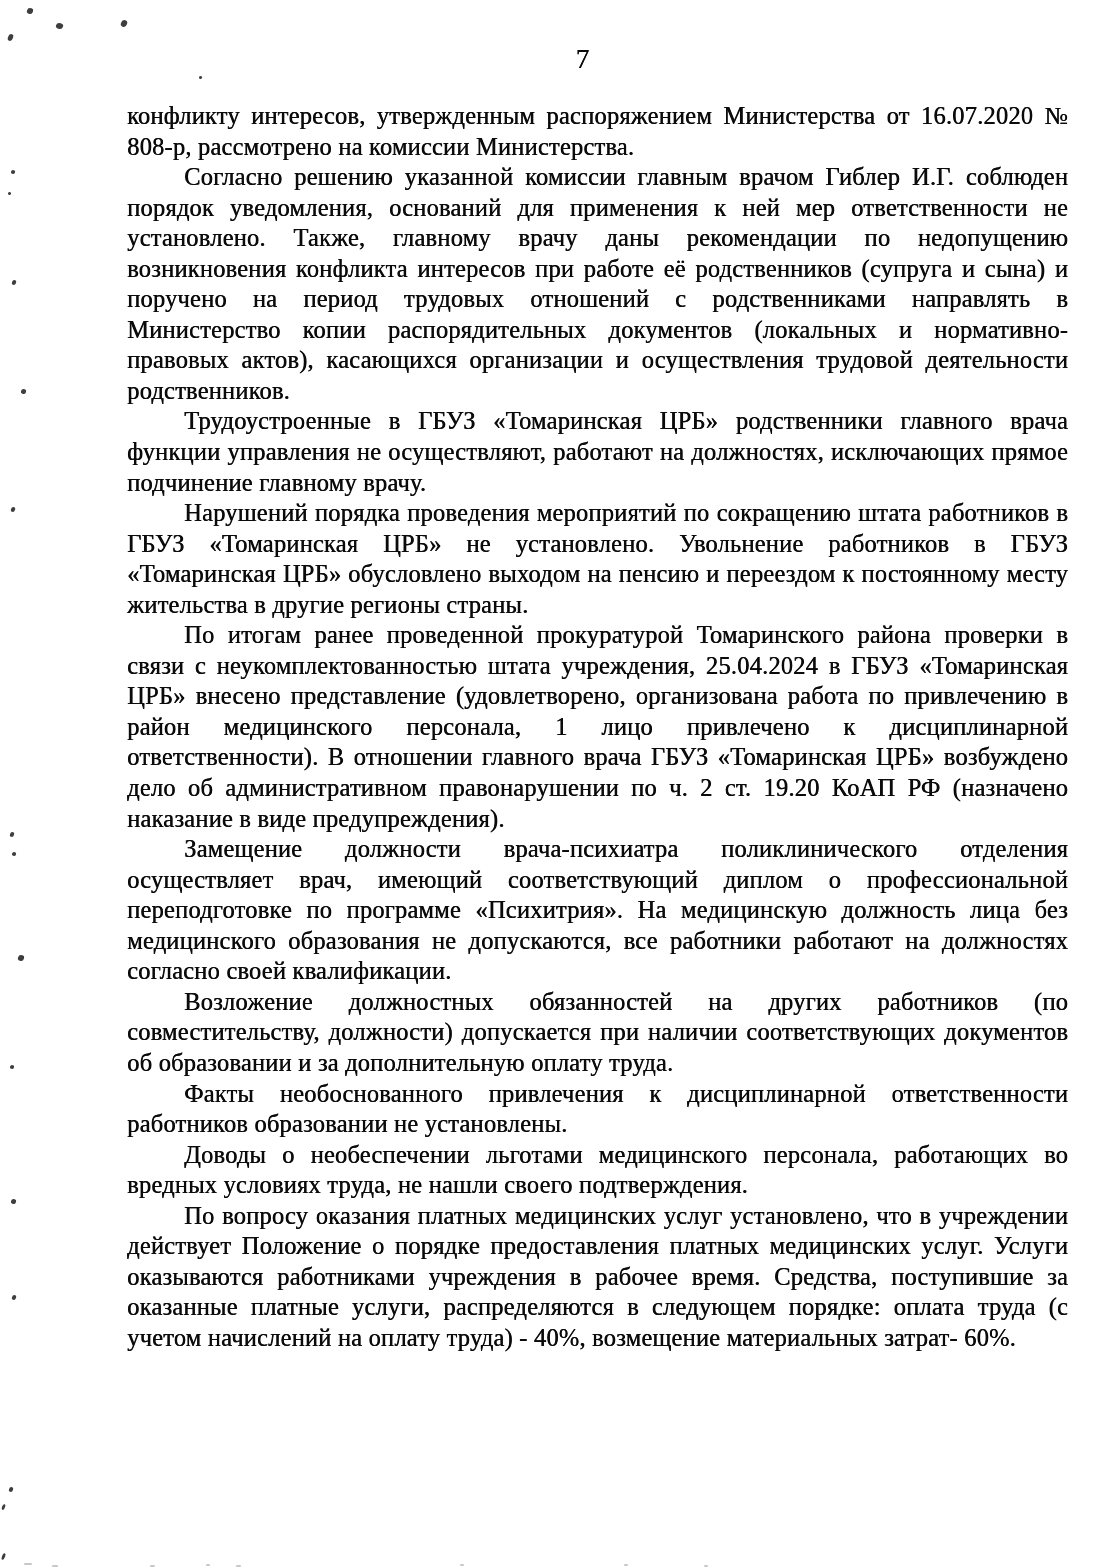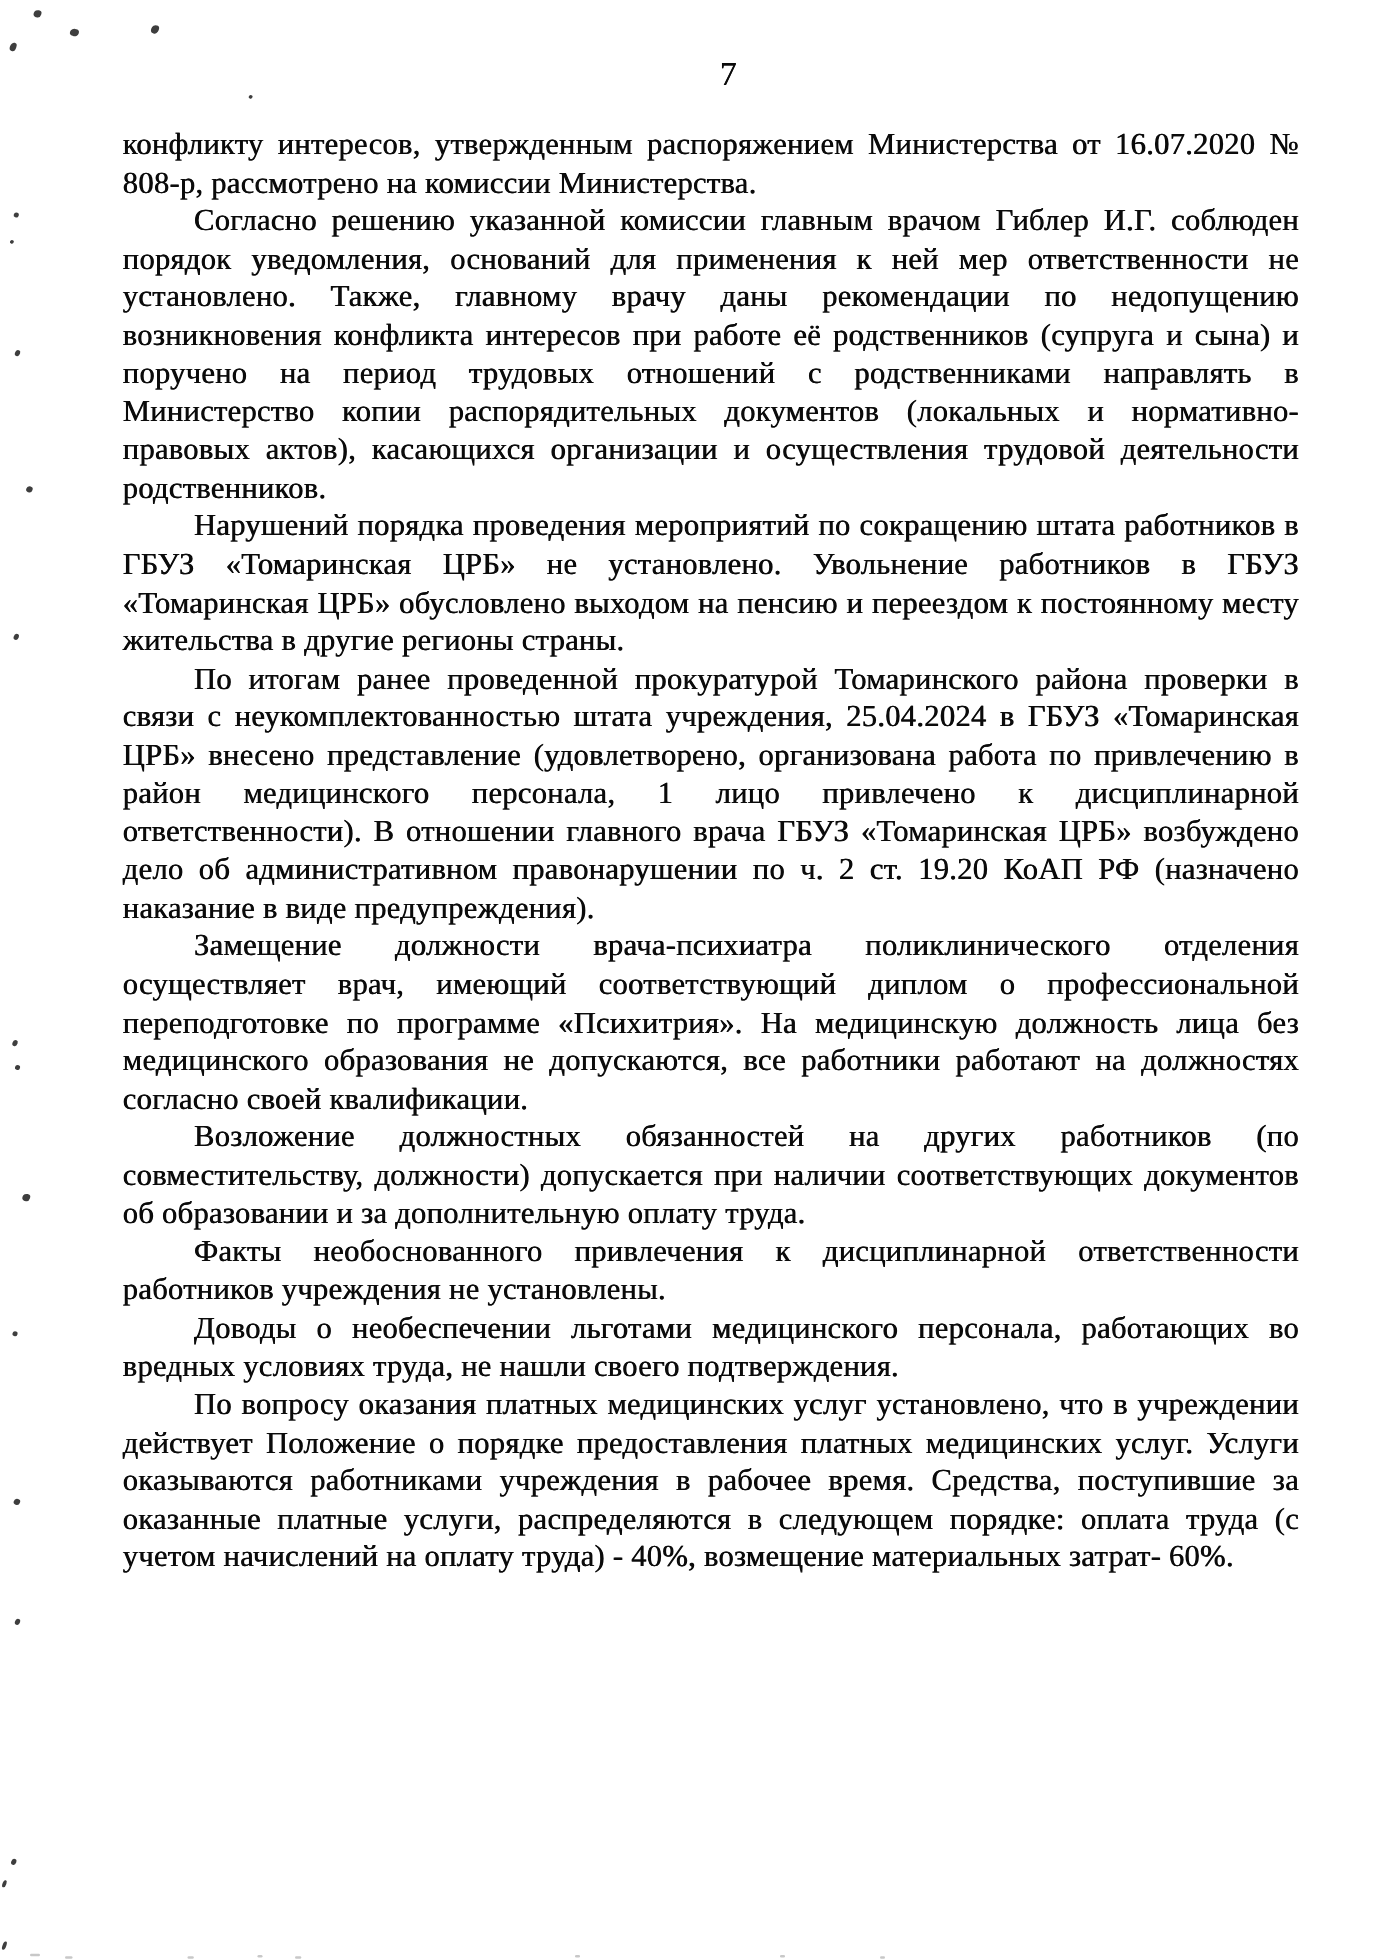--- a/index.html
+++ b/index.html
@@ -23,21 +23,21 @@
     width: 1107px;
     box-sizing: border-box;
     padding-left: 58px;
     text-align: center;
     font-size: 27px;
     color: #0b0b0b;
     text-shadow: 0.3px 0 0 currentColor;
   }
   .content {
     position: absolute;
-    left: 98px;
+    left: 127px;
     top: 101px;
     width: 941px;
     text-align: justify;
     text-justify: inter-word;
     font-size: 24.5px;
     line-height: 30.55px;
     letter-spacing: 0.2px;
     hyphens: none;
     text-shadow: 0.45px 0 0 currentColor;
   }
@@ -66,25 +66,26 @@
 </head>
 <body>
 
 <div class="page">
 
   <div class="page-number">7</div>
 
   <div class="content">
     <p class="para cont">конфликту интересов, утвержденным распоряжением Министерства от 16.07.2020 № 808-р, рассмотрено на комиссии Министерства.</p>
     <p class="para">Согласно решению указанной комиссии главным врачом Гиблер И.Г. соблюден порядок уведомления, оснований для применения к ней мер ответственности не установлено. Также, главному врачу даны рекомендации по недопущению возникновения конфликта интересов при работе её родственников (супруга и сына) и поручено на период трудовых отношений с родственниками направлять в Министерство копии распорядительных документов (локальных и нормативно-правовых актов), касающихся организации и осуществления трудовой деятельности родственников.</p>
+    <p class="para">Трудоустроенные в ГБУЗ «Томаринская ЦРБ» родственники главного врача функции управления не осуществляют, работают на должностях, исключающих прямое подчинение главному врачу.</p>
     <p class="para">Нарушений порядка проведения мероприятий по сокращению штата работников в ГБУЗ «Томаринская ЦРБ» не установлено. Увольнение работников в ГБУЗ «Томаринская ЦРБ» обусловлено выходом на пенсию и переездом к постоянному месту жительства в другие регионы страны.</p>
     <p class="para">По итогам ранее проведенной прокуратурой Томаринского района проверки в связи с неукомплектованностью штата учреждения, 25.04.2024 в ГБУЗ «Томаринская ЦРБ» внесено представление (удовлетворено, организована работа по привлечению в район медицинского персонала, 1 лицо привлечено к дисциплинарной ответственности). В отношении главного врача ГБУЗ «Томаринская ЦРБ» возбуждено дело об административном правонарушении по ч. 2 ст. 19.20 КоАП РФ (назначено наказание в виде предупреждения).</p>
     <p class="para">Замещение должности врача-психиатра поликлинического отделения осуществляет врач, имеющий соответствующий диплом о профессиональной переподготовке по программе «Психитрия». На медицинскую должность лица без медицинского образования не допускаются, все работники работают на должностях согласно своей квалификации.</p>
     <p class="para">Возложение должностных обязанностей на других работников (по совместительству, должности) допускается при наличии соответствующих документов об образовании и за дополнительную оплату труда.</p>
-    <p class="para">Факты необоснованного привлечения к дисциплинарной ответственности работников учреждения не установлены.</p>
+    <p class="para">Факты необоснованного привлечения к дисциплинарной ответственности работников образовании не установлены.</p>
     <p class="para">Доводы о необеспечении льготами медицинского персонала, работающих во вредных условиях труда, не нашли своего подтверждения.</p>
     <p class="para">По вопросу оказания платных медицинских услуг установлено, что в учреждении действует Положение о порядке предоставления платных медицинских услуг. Услуги оказываются работниками учреждения в рабочее время. Средства, поступившие за оказанные платные услуги, распределяются в следующем порядке: оплата труда (с учетом начислений на оплату труда) - 40%, возмещение материальных затрат- 60%.</p>
   </div>
 
   <div id="artifact-layer">
       <div class="speck" style="left: 27px; top: 8px; width: 6px; height: 6px;"></div>
       <div class="speck" style="left: 8px; top: 34px; width: 5px; height: 7px;"></div>
       <div class="speck" style="left: 56px; top: 23px; width: 7px; height: 6px;"></div>
       <div class="speck" style="left: 121px; top: 20px; width: 6px; height: 7px;"></div>
       <div class="speck" style="left: 199px; top: 76px; width: 3px; height: 3px;"></div>

